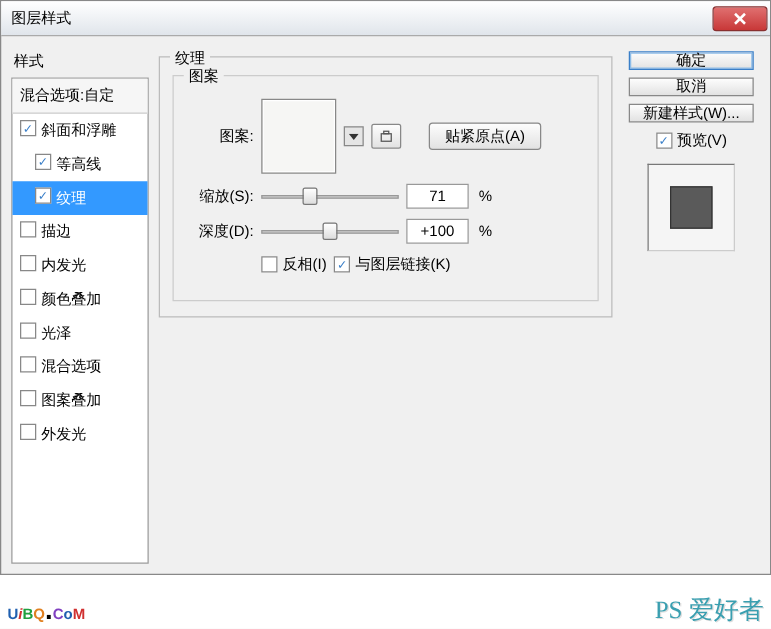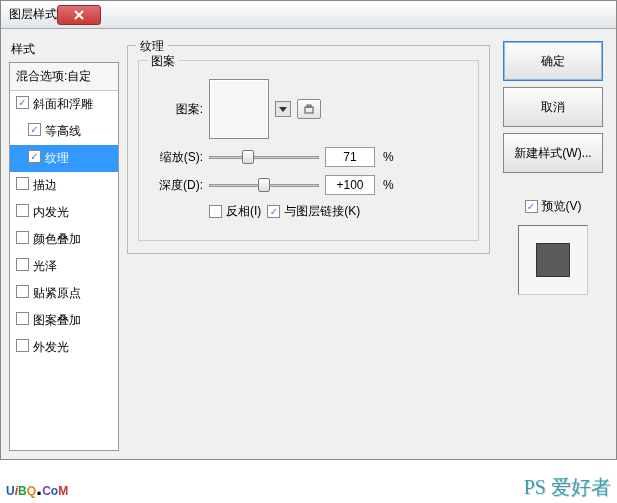--- a/index.html
+++ b/index.html
@@ -1,20 +1,20 @@
 <!DOCTYPE html>
 <html><head>
   <meta charset="utf-8">
   <style>
     * { margin: 0; padding: 0; box-sizing: border-box; font-family: "Microsoft YaHei", SimSun, sans-serif; font-size: 12px; }
     body { background: #fff; width: 617px; height: 503px; position: relative; }
     
     .window { width: 617px; height: 460px; background: #f0f0f0; border: 1px solid #888; }
     
-    .titlebar { height: 28px; background: linear-gradient(#fff, #e0e5eb); border-bottom: 1px solid #aaa; display: flex; align-items: center; justify-content: flex-start; padding: 0 2px 0 8px; }
+    .titlebar { height: 28px; background: linear-gradient(#fff, #e0e5eb); border-bottom: 1px solid #aaa; display: flex; align-items: center; justify-content: space-between; padding: 0 2px 0 8px; }
     .close-btn { width: 44px; height: 20px; background: linear-gradient(#e07070, #c83838); border: 1px solid #883030; border-radius: 3px; display: flex; align-items: center; justify-content: center; color: #fff; font-weight: bold; cursor: default; }
     .close-btn svg { stroke: #fff; stroke-width: 2; }
     
     .content { display: flex; height: calc(100% - 28px); padding: 8px 8px; gap: 8px; }
     
     .left-panel { width: 110px; display: flex; flex-direction: column; }
     .panel-label { padding: 4px 2px; }
     .style-list { border: 1px solid #999; background: #fff; flex: 1; }
     .style-header { padding: 5px 6px; border-bottom: 1px solid #ccc; background: #f6f6f6; }
     .style-item { padding: 5px 6px; display: flex; gap: 4px; cursor: default; }
@@ -37,21 +37,21 @@
     
     .slider { position: relative; width: 110px; height: 18px; }
     .slider-track { position: absolute; top: 8px; left: 0; right: 0; height: 3px; background: #ccc; border: 1px solid #999; }
     .slider-thumb { position: absolute; top: 2px; width: 12px; height: 14px; background: linear-gradient(#fff,#ddd); border: 1px solid #777; border-radius: 2px; transform: translateX(-50%); }
     .num-input { width: 50px; height: 20px; border: 1px solid #999; padding: 0 4px; text-align: center; background: #fff; }
     .unit { padding-left: 2px; }
     
     .chk-label { display: flex; align-items: center; gap: 4px; }
     
     .right-panel { width: 110px; display: flex; flex-direction: column; align-items: center; gap: 6px; padding-top: 4px; }
-    .right-btn { width: 100px; height: 40px; background: linear-gradient(#fdfdfd,#e2e2e2); border: 1px solid #888; border-radius: 0; display: flex; align-items: center; justify-content: center; cursor: default; text-align: center; }
+    .right-btn { width: 100px; height: 15px; background: linear-gradient(#fdfdfd,#e2e2e2); border: 1px solid #888; border-radius: 0; display: flex; align-items: center; justify-content: center; cursor: default; text-align: center; }
     .right-btn.default { border: 1px solid #3a7fc8; box-shadow: 0 0 0 1px #8cbce8 inset; }
     .preview-box { width: 70px; height: 70px; background: #f5f5f5; border: 1px inset #ccc; display: flex; align-items: center; justify-content: center; margin-top: 4px; }
     .preview-inner { width: 34px; height: 34px; background: #5a5a5a; border: 1px solid #333; }
     
     .watermark { position: absolute; bottom: 2px; left: 0; right: 0; display: flex; justify-content: space-between; align-items: flex-end; padding: 0 6px; pointer-events: none; gap: 32px; }
     .wm-left { font-family: Arial; font-size: 22px; font-weight: bold; }
     .wm-left .u { color: #2060b0; }
     .wm-left .i { color: #d03030; font-style: italic; }
     .wm-left .b { color: #20a040; }
     .wm-left .q { color: #e08020; }
@@ -104,21 +104,21 @@
             <div class="style-item">
               <span class="chk"></span>
               <span>颜色叠加</span>
             </div>
             <div class="style-item">
               <span class="chk"></span>
               <span>光泽</span>
             </div>
             <div class="style-item">
               <span class="chk"></span>
-              <span>贴紧原点</span>
+              <span>混合选项</span>
             </div>
             <div class="style-item">
               <span class="chk"></span>
               <span>图案叠加</span>
             </div>
             <div class="style-item">
               <span class="chk"></span>
               <span>外发光</span>
             </div>
           </div>
@@ -139,20 +139,21 @@
                   <polygon points="0,0 8,0 4,5" fill="#333"></polygon>
                 </svg>
             </div>
             <div class="mini-btn">
               <svg width="12" height="12">
                   <rect x="2" y="4" width="8" height="6" fill="none" stroke="#555"></rect>
                   <rect x="4" y="2" width="4" height="2" fill="none" stroke="#555"></rect>
                 </svg>
             </div>
             <div style="width:10px"></div>
+            <button class="btn">贴紧原点(A)</button>
           </div>
 
           <div class="row">
             <span class="row-label">缩放(S):</span>
             <div class="slider">
               <div class="slider-track"></div>
               <div class="slider-thumb" id="scale-thumb" style="left: 35%;"></div>
             </div>
             <input class="num-input" value="71" style="">
             <span class="unit">%</span>
@@ -180,21 +181,21 @@
           </div>
 
         </div>
       </div>
     </div>
 
     <div class="right-panel">
       <button class="right-btn default">确定</button>
       <button class="right-btn">取消</button>
       <button class="right-btn">新建样式(W)...</button>
-      <label class="chk-label" style="margin-top:19px">
+      <label class="chk-label" style="margin-top:0">
         <span class="chk checked" id="preview-chk"></span>
         <span>预览(V)</span>
       </label>
       <div class="preview-box">
         <div class="preview-inner"></div>
       </div>
     </div>
 
   </div>
 </div>

